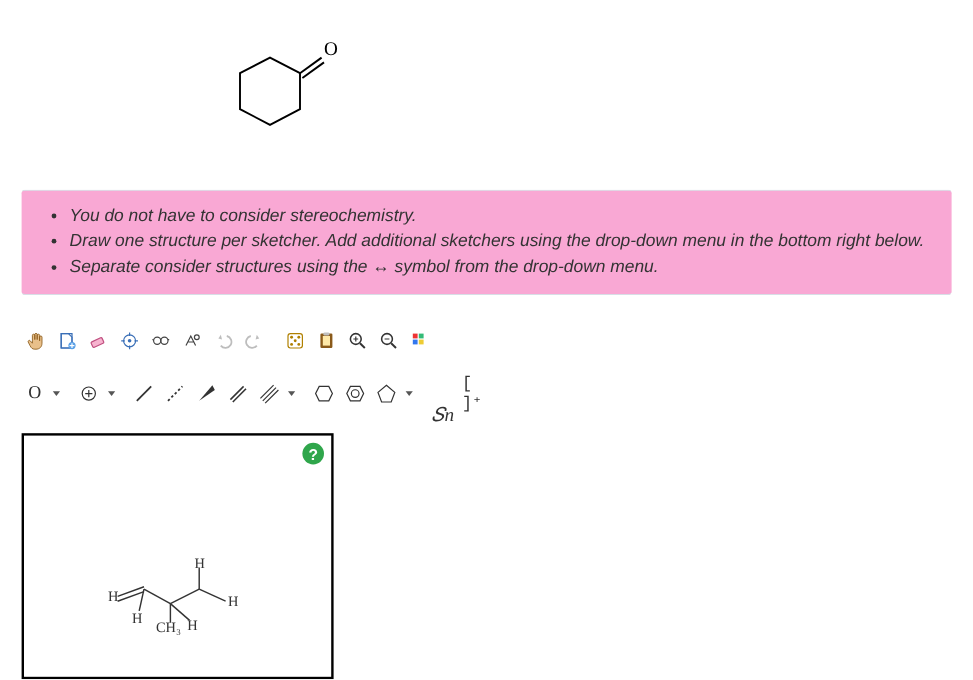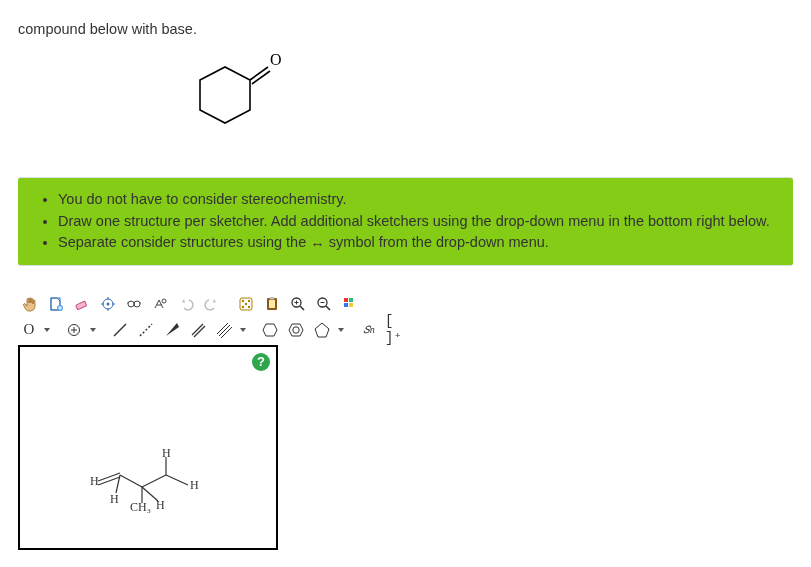--- a/index.html
+++ b/index.html
@@ -21,26 +21,27 @@
     height: 120px;
     position: relative;
   }
   .molecule-stage svg {
     position: absolute;
     left: 170px;
     top: 0;
   }
   .instructions {
     margin: 12px 18px 0 18px;
-    background: #84cc16;
+    background: #f9a8d4;
     border: 1px solid #d8dee6;
     border-left: none;
     border-right: none;
     border-radius: 3px;
     padding: 10px 14px 10px 14px;
+    font-style: italic;
   }
   .instructions ul {
     padding-left: 26px;
   }
   .instructions li {
     margin: 2px 0;
     line-height: 1.35;
     color: #333;
   }
   .sketcher-wrap {
@@ -88,22 +89,23 @@
     font-family: "Times New Roman", serif;
     font-size: 15px;
     width: 22px;
   }
   .charge-btn svg{width:14px;height:14px;}
   .bondbtn svg{width:18px;height:18px;}
   .ringbtn svg{width:18px;height:18px;}
   .txtbtn {
     font-family: "Times New Roman", serif;
     font-style: italic;
-    font-size: 10px;
+    font-size: 16px;
     width: 26px;
+    margin-top: 36px;
   }
   .brackets {
     font-family: "Consolas","Courier New",monospace;
     font-size: 14px;
     width: 26px;
   }
   .canvas-area {
     position: relative;
     width: 260px;
     height: 205px;
@@ -127,21 +129,20 @@
   .drawn-mol{
     position:absolute;
     left:60px; top:98px;
   }
 </style>
 </head>
 <body>
 
 <div class="question-text">
   <br>
-  <span>compound below with base.</span>
 </div>
 
 <div class="molecule-stage">
   <svg width="120" height="110" viewBox="0 0 120 110">
     <g stroke="#000" stroke-width="1.6" fill="none">
 
       <polygon points="30,35 55,22 80,35 80,65 55,78 30,65"></polygon>
 
       <line x1="80" y1="35" x2="98" y2="22"></line>
       <line x1="82" y1="39" x2="100" y2="26"></line>

